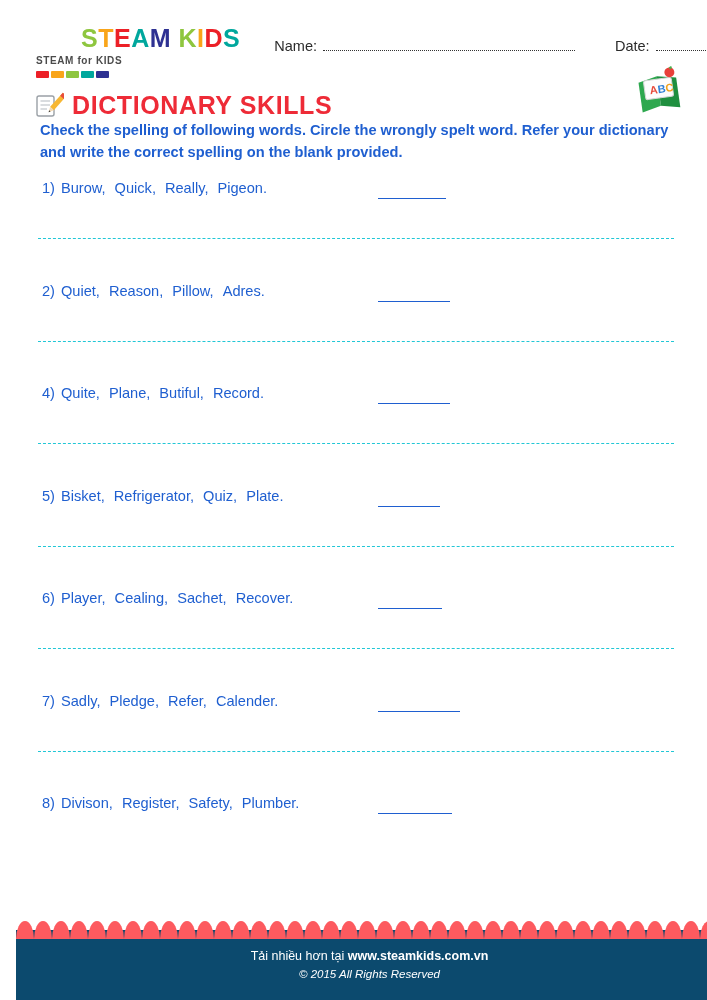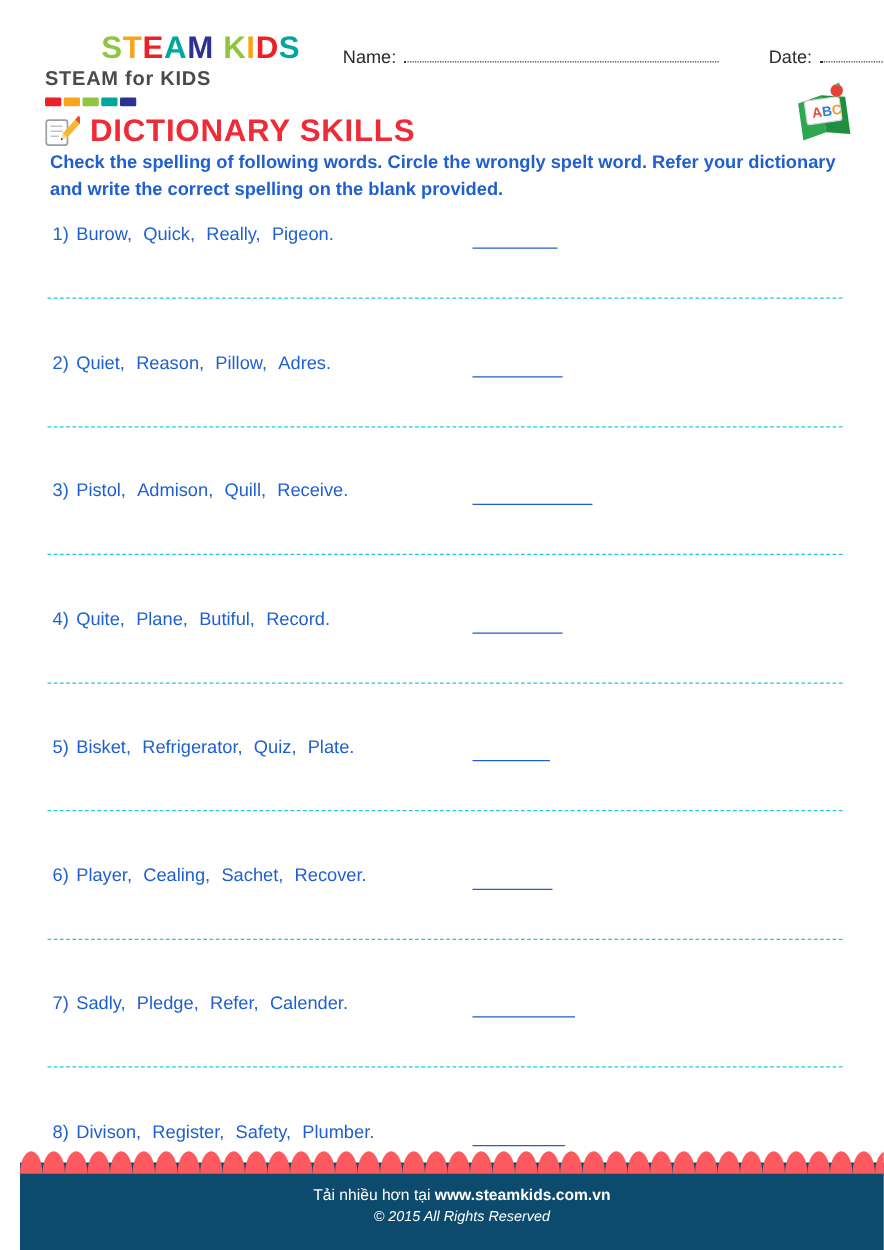--- a/index.html
+++ b/index.html
@@ -35,21 +35,21 @@
   .logo-word {
     font-size: 25px;
     font-weight: bold;
     letter-spacing: 0.5px;
     line-height: 1;
     white-space: nowrap;
     margin-left: 47px;
   }
   .logo-word span { display: inline-block; }
   .logo-sub {
-    font-size: 16px;
+    font-size: 10px;
     font-weight: bold;
     color: #4b4b4b;
     letter-spacing: 0.6px;
     margin-top: 4px;
     margin-left: 2px;
   }
   .logo-bars {
     margin-top: 5px;
     margin-left: 2px;
     display: flex;
@@ -260,25 +260,20 @@
         <div class="qtext"><span class="num">1)</span><span class="w">Burow,</span><span class="w">Quick,</span><span class="w">Really,</span><span class="w">Pigeon.</span></div>
         <div class="answer-blank" style="width: 68px;"></div>
         <div class="dashline"></div>
       </div>
       <div class="qrow">
         <div class="qtext"><span class="num">2)</span><span class="w">Quiet,</span><span class="w">Reason,</span><span class="w">Pillow,</span><span class="w">Adres.</span></div>
         <div class="answer-blank" style="width: 72px;"></div>
         <div class="dashline"></div>
       </div>
       <div class="qrow">
-        <div class="qtext"><span class="num">3)</span><span class="w">Pistol,</span><span class="w">Admison,</span><span class="w">Quill,</span><span class="w">Receive.</span></div>
-        <div class="answer-blank" style="width: 96px;"></div>
-        <div class="dashline"></div>
-      </div>
-      <div class="qrow">
         <div class="qtext"><span class="num">4)</span><span class="w">Quite,</span><span class="w">Plane,</span><span class="w">Butiful,</span><span class="w">Record.</span></div>
         <div class="answer-blank" style="width: 72px;"></div>
         <div class="dashline"></div>
       </div>
       <div class="qrow">
         <div class="qtext"><span class="num">5)</span><span class="w">Bisket,</span><span class="w">Refrigerator,</span><span class="w">Quiz,</span><span class="w">Plate.</span></div>
         <div class="answer-blank" style="width: 62px;"></div>
         <div class="dashline"></div>
       </div>
       <div class="qrow">

